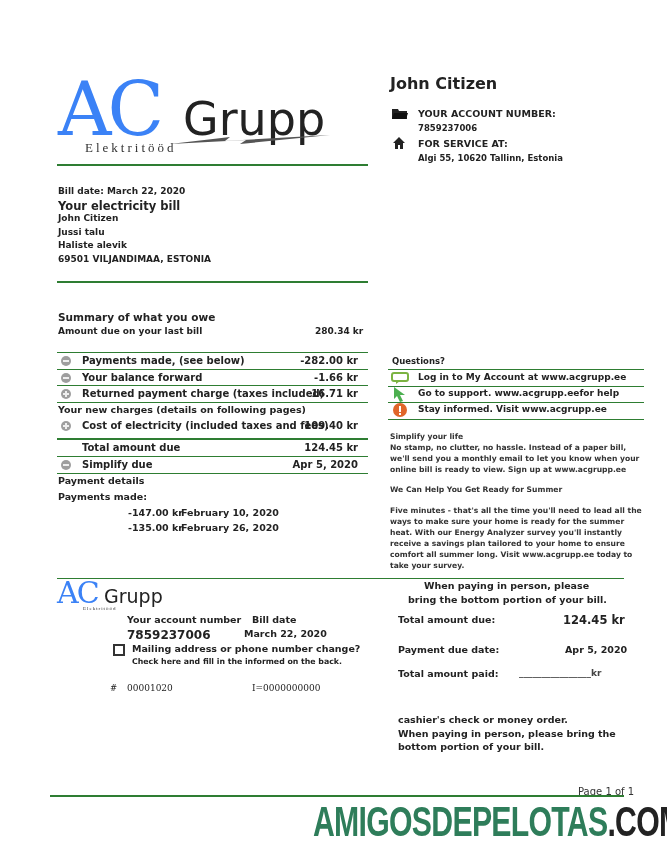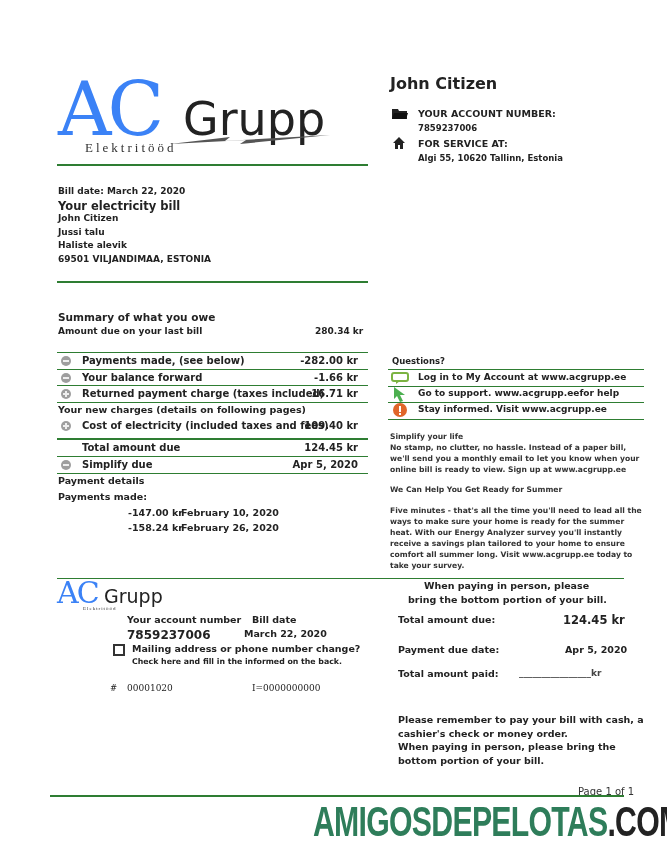--- a/index.html
+++ b/index.html
@@ -109,21 +109,21 @@
   <span class="ic"></span>
   <span class="lbl">Simplify due</span>
   <span class="val">Apr 5, 2020</span>
 </div>
 <div class="thin-line" style="left:57px; top:473px; width:311px;"></div>
 
 <div class="abs b" style="left:58px; top:475px; font-size:9.5px;">Payment details</div>
 <div class="abs b" style="left:58px; top:491px; font-size:9.5px;">Payments made:</div>
 <div class="abs b" style="left:128px; top:507px; font-size:9.5px;">-147.00 kr</div>
 <div class="abs b" style="left:181px; top:507px; font-size:9.5px;">February 10, 2020</div>
-<div class="abs b" style="left:128px; top:522px; font-size:9.5px;">-158.24 kr</div>
+<div class="abs b" style="left:128px; top:522px; font-size:9.5px;">-135.00 kr</div>
 <div class="abs b" style="left:181px; top:522px; font-size:9.5px;">February 26, 2020</div>
 
 <div class="abs b" style="left:392px; top:356px; font-size:8.5px;">Questions?</div>
 <div class="thin-line" style="left:388px; top:369px; width:256px;"></div>
 <div class="q-row" style="top:370px;">
   <svg class="abs" style="left:3px; top:2px;" width="18" height="13" viewBox="0 0 18 13">
     <rect x="1" y="1" width="16" height="8" rx="2" fill="none" stroke="#7cb342" stroke-width="2"></rect>
     <path d="M5 9 L5 12 L9 9" fill="#7cb342"></path>
   </svg>
   <span class="lbl">Log in to My Account at www.acgrupp.ee</span>
@@ -176,21 +176,20 @@
 <div class="abs b" style="left:408px; top:594px; font-size:9.5px;">bring the bottom portion of your bill.</div>
 
 <div class="abs b" style="left:398px; top:614px; font-size:9.5px;">Total amount due:</div>
 <div class="abs b" style="left:563px; top:613px; font-size:11.5px;">124.45 kr</div>
 <div class="abs b" style="left:398px; top:644px; font-size:9.5px;">Payment due date:</div>
 <div class="abs b" style="left:565px; top:644px; font-size:9.5px;">Apr 5, 2020</div>
 <div class="abs b" style="left:398px; top:668px; font-size:9.5px;">Total amount paid:</div>
 <div class="abs b" style="left:519px; top:668px; font-size:9px; color:#444;">________________kr</div>
 
 <div class="abs b" style="left:398px; top:713px; font-size:9.5px; line-height:13.5px;">
-  <div>Please remember to pay your bill with cash, a</div>
   <div>cashier's check or money order.</div>
   <div>When paying in person, please bring the</div>
   <div>bottom portion of your bill.</div>
 </div>
 
 <div class="abs" style="left:578px; top:786px; font-size:10px; color:#333;">Page 1 of 1</div>
 <div class="green-line" style="left:50px; top:795px; width:574px;"></div>
 
 <div class="watermark" style="left:313px; top:798px;">
   <span style="color:#2e7d5a;">AMIGOSDEPELOTAS</span><span style="color:#222;">.COM</span>

